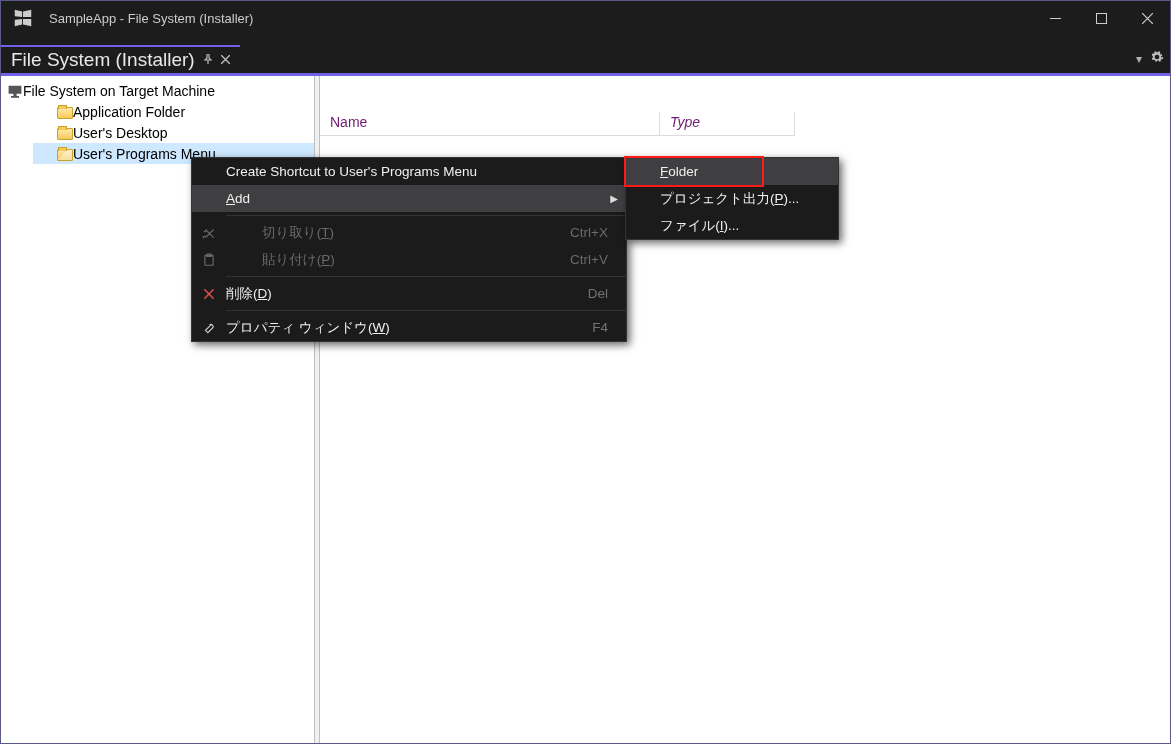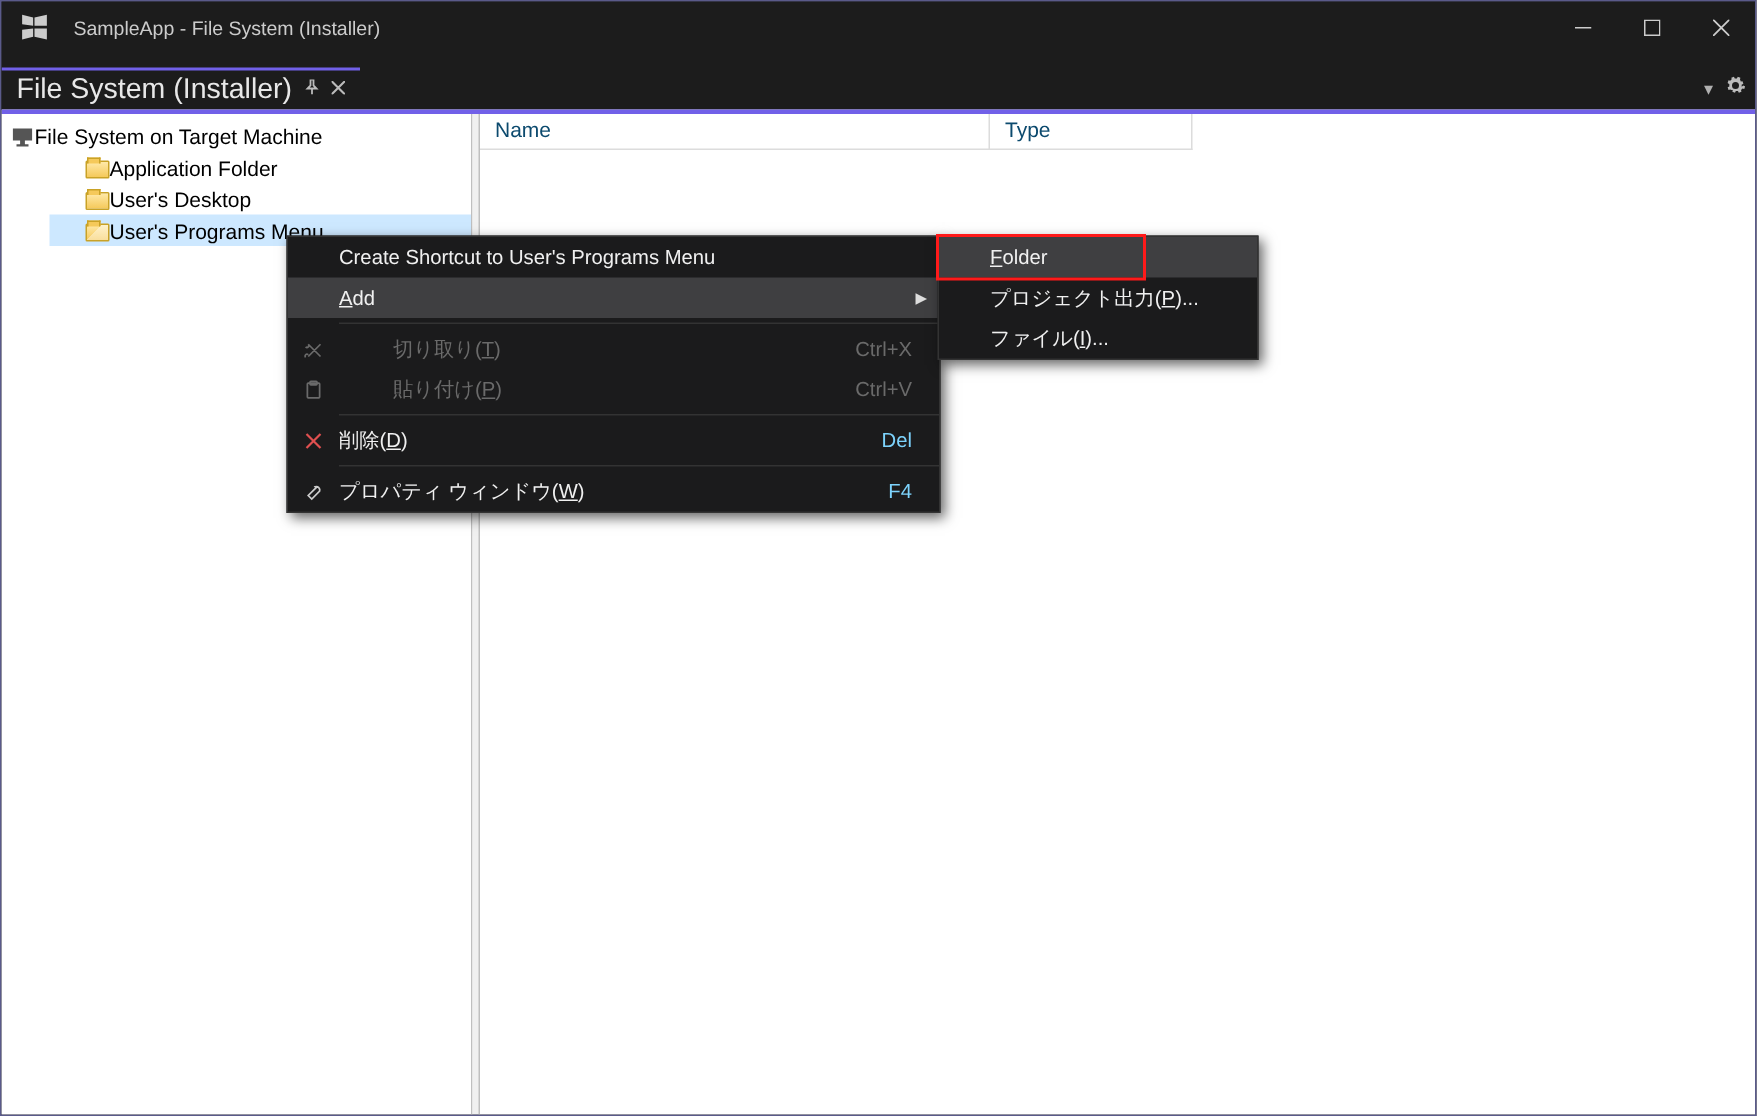--- a/index.html
+++ b/index.html
@@ -25,38 +25,38 @@
   .doc { height: calc(100% - 34px - 10px - 28px); background: #ffffff; border-top: 3px solid #7160e8; display: flex; position: relative; }
   
   .tree-pane { width: 314px; border-right: 1px solid #bfbfbf; background: #ffffff; padding: 4px 0; color: #000; font-size: 14px; }
   .tree-pane .row { display: flex; align-items: center; height: 21px; padding-left: 6px; gap: 0; }
   .tree-pane .row.d1 { padding-left: 24px; margin-left: 32px; }
   .tree-pane .row.selected { background: #cde8ff; }
   
   .divider { width: 5px; background: #f0f0f0; border-right: 1px solid #bfbfbf; cursor: ew-resize; }
   
   .list-pane { flex: 1; background: #ffffff; }
-  .list-header { height: 24px; display: flex; color: #0c4a6e; font-size: 14px; }
+  .list-header { height: 24px; display: flex; color: #701a75; font-size: 14px; margin-top: 36px; }
   .list-header .col { padding: 2px 10px; border-right: 1px solid #dcdcdc; border-bottom: 1px solid #dcdcdc; }
   .list-header .col.name { width: 340px; }
-  .list-header .col.type { width: 135px; }
+  .list-header .col.type { width: 135px; font-style: italic; }
   
   
   .ico { width: 16px; height: 16px; display: inline-block; }
   .ico-machine { background: #555; clip-path: polygon(10% 20%, 90% 20%, 90% 70%, 60% 70%, 60% 85%, 75% 85%, 75% 95%, 25% 95%, 25% 85%, 40% 85%, 40% 70%, 10% 70%); }
   .ico-folder { background: linear-gradient(#ffe9a8, #f5c95a); border: 1px solid #c9a227; border-radius: 1px; width: 16px; height: 12px; margin-top: 2px; position: relative; }
   .ico-folder::before { content: ""; position: absolute; top: -3px; left: 0; width: 7px; height: 3px; background: #f5c95a; border: 1px solid #c9a227; border-bottom: none; }
   .ico-folder.open::after { content: ""; position: absolute; inset: 0; background: linear-gradient(135deg, transparent 40%, rgba(255,255,255,0.4) 40%); }
   
   
   .ctx { position: absolute; background: #1b1b1c; border: 1px solid #333333; color: #f0f0f0; font-size: 13.5px; box-shadow: 3px 3px 8px rgba(0,0,0,0.6); z-index: 50; }
   .ctx .mrow { display: flex; align-items: center; height: 27px; padding: 0 18px 0 0; position: relative; }
   .ctx .mrow .gutter { width: 34px; display: flex; align-items: center; justify-content: center; color: #bbb; }
   .ctx .mrow .lbl { flex: 1; }
-  .ctx .mrow .shortcut { color: #7dd3fc; padding-left: 30px; }
+  .ctx .mrow .shortcut { color: #737373; padding-left: 30px; }
   .ctx .mrow .arrow { font-size: 10px; color: #ddd; position: absolute; right: 8px; }
   .ctx .mrow.hover { background: #3f3f41; }
   .ctx .mrow.disabled { color: #6a6a6a; gap: 36px; }
   .ctx .mrow.disabled .shortcut { color: #6a6a6a; }
   .ctx .sep { height: 1px; background: #333333; margin: 3px 0 3px 34px; }
   .u { text-decoration: underline; }
   
   .ctx-main { top: 81px; left: 190px; width: 436px; }
   .ctx-sub  { top: 81px; left: 624px; width: 214px; }
   

